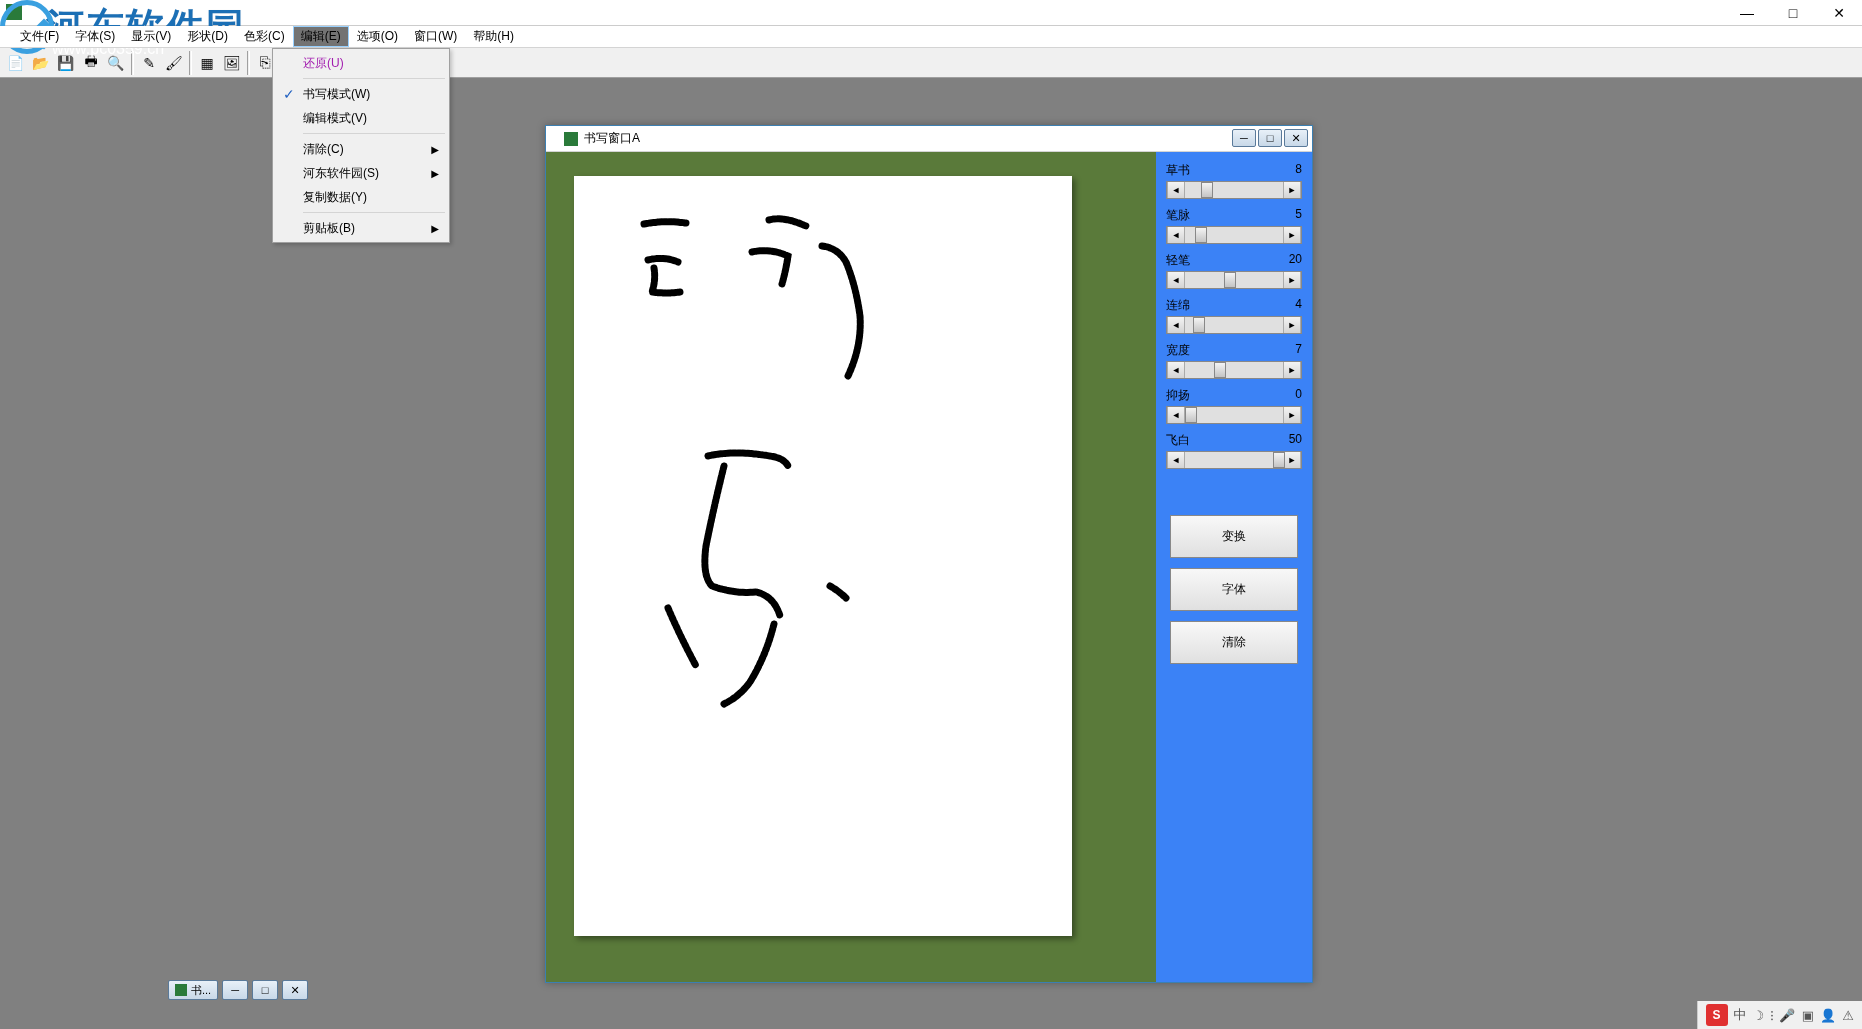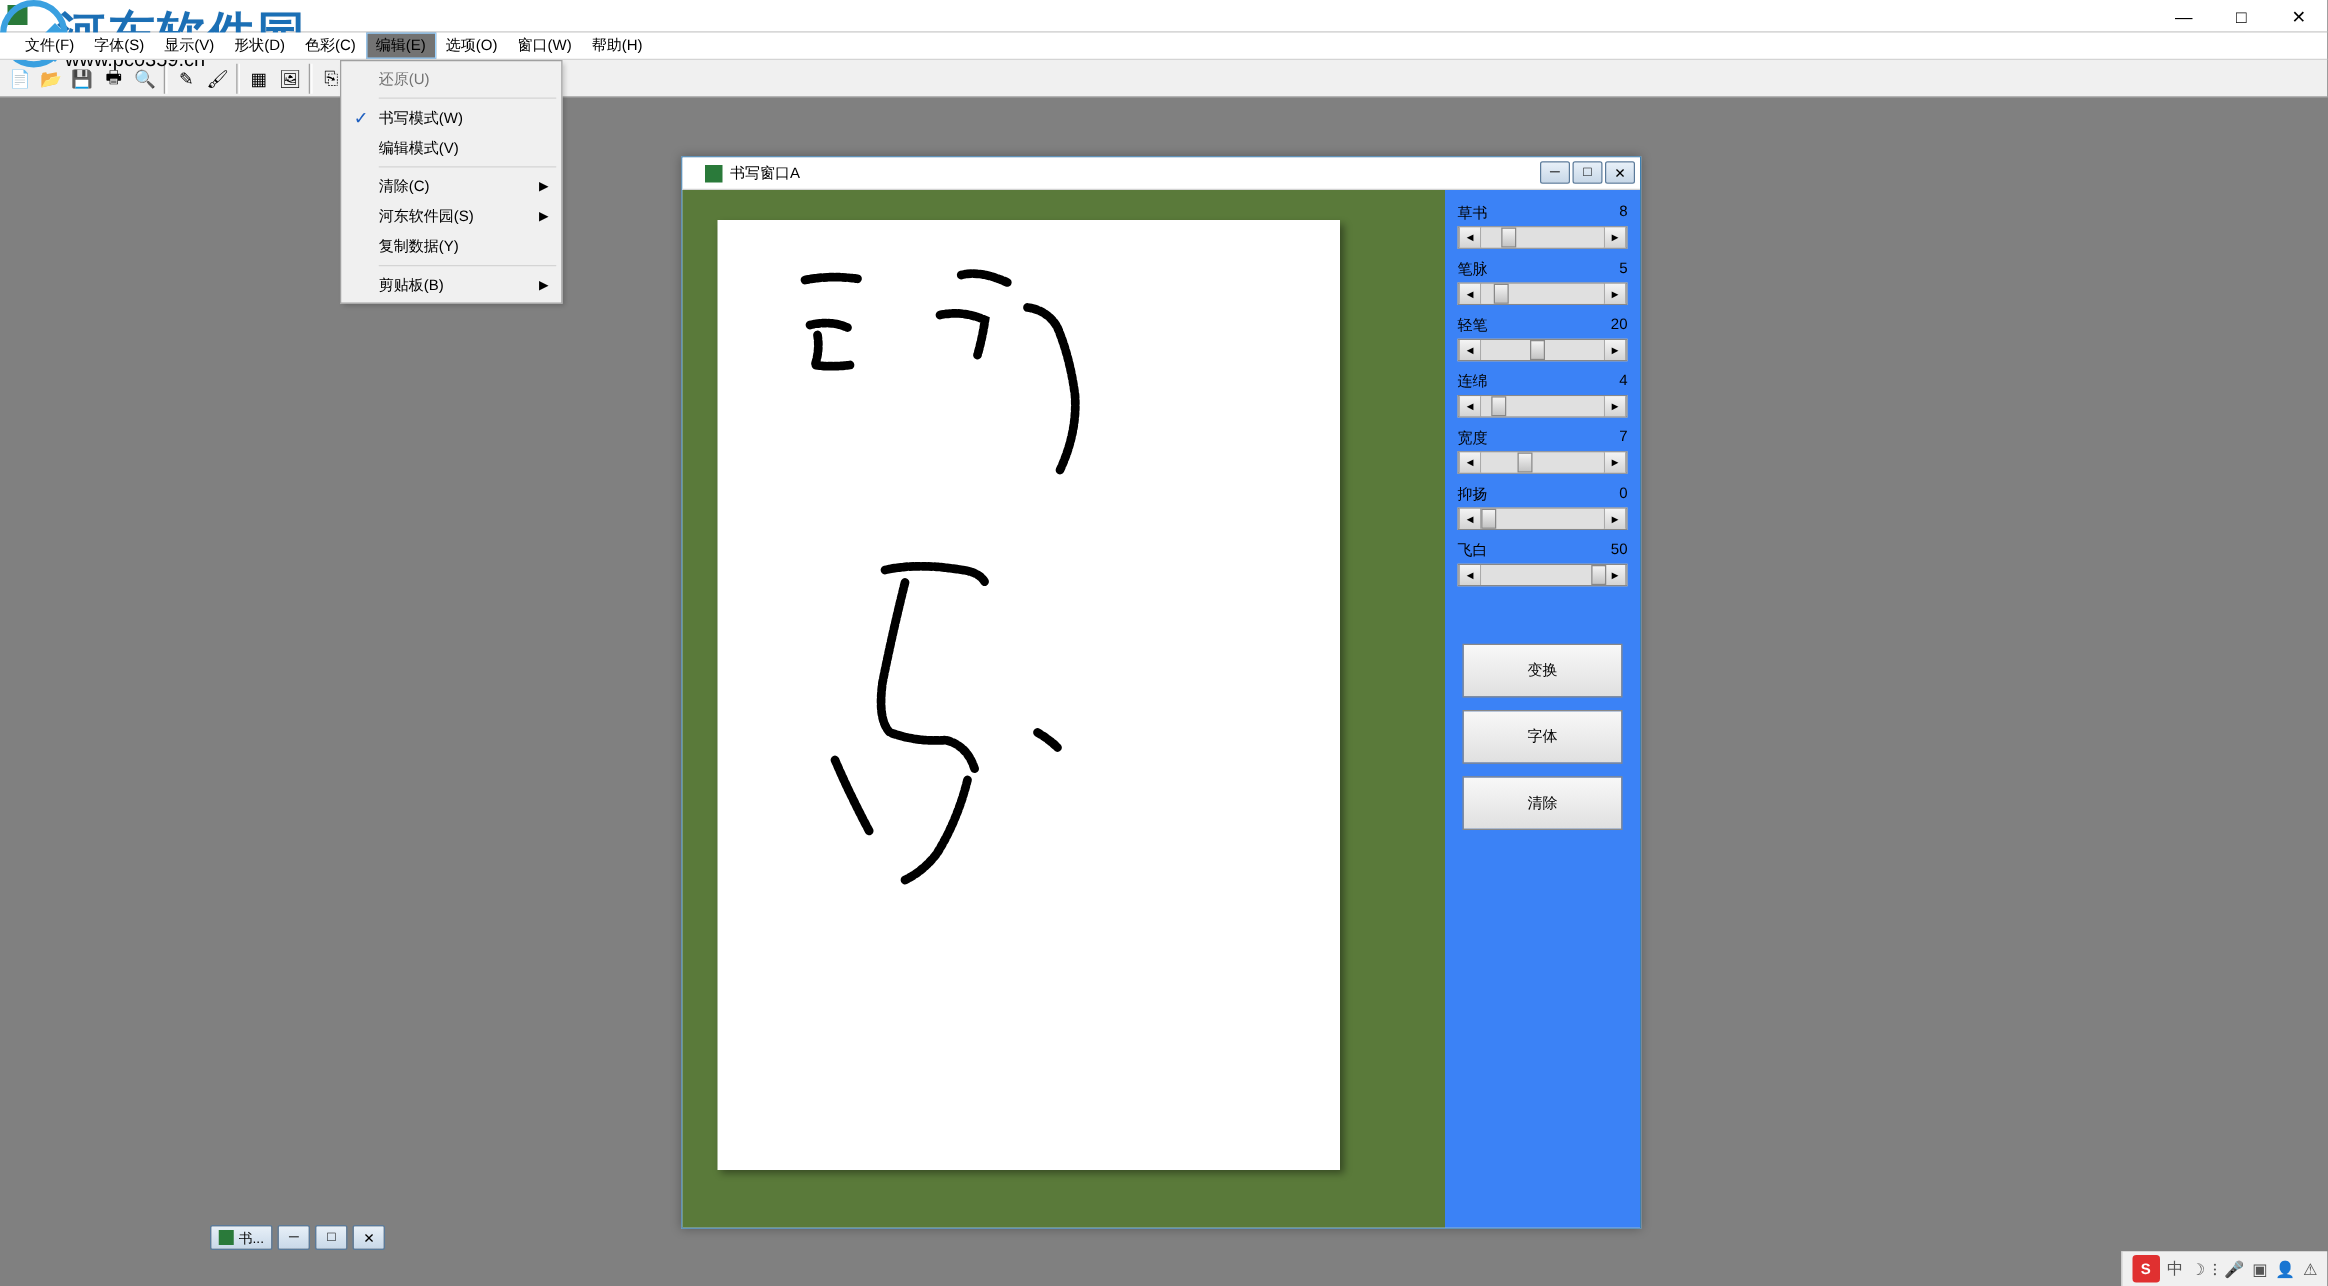--- a/index.html
+++ b/index.html
@@ -21,26 +21,26 @@
 .tsep { width: 3px; height: 24px; border-left: 1px solid #a0a0a0; border-right: 1px solid #fff; margin: 0 2px; }
 
 
 .workspace { position: absolute; top: 78px; left: 0; right: 0; bottom: 30px; background: #808080; }
 
 
 .watermark { position: absolute; top: 0px; left: 0px; font-size: 38px; font-family: "SimHei", sans-serif; font-weight: bold; pointer-events: none; z-index: 2; display: flex; align-items: center; }
 .watermark .logo-circle { width: 54px; height: 54px; border: 5px solid #3aa0e0; border-radius: 50%; position: relative; }
 .watermark .logo-circle::after { content: ''; position: absolute; right: -6px; top: 18px; width: 22px; height: 22px; background: #3aa0e0; transform: rotate(45deg); }
 .watermark .wm-text { color: #1b6fb5; margin-left: -8px; letter-spacing: 2px; text-shadow: 0 0 1px rgba(0,0,0,0.1); }
-.watermark .wm-url { position: absolute; top: 40px; left: 52px; font-size: 16px; color: #000000; font-weight: normal; letter-spacing: 0; }
+.watermark .wm-url { position: absolute; top: 40px; left: 52px; font-size: 16px; color: #ffffff; font-weight: normal; letter-spacing: 0; }
 
 
 .dropdown { position: absolute; top: 48px; left: 272px; width: 178px; background: #f0f0f0; border: 1px solid #a0a0a0; box-shadow: 2px 2px 4px rgba(0,0,0,0.2); z-index: 100; padding: 2px; }
 .ddrow { display: flex; align-items: center; height: 24px; padding: 0 20px 0 28px; cursor: default; position: relative; }
-.ddrow.disabled { color: #737373; }
+.ddrow.disabled { color: #a21caf; }
 .ddrow .check { position: absolute; left: 8px; color: #2060c0; font-size: 14px; }
 .ddrow .arrow { position: absolute; right: 8px; font-size: 10px; }
 .ddsep { height: 1px; background: #d4d4d4; margin: 3px 2px 3px 28px; }
 
 
 .childwin { position: absolute; left: 545px; top: 125px; width: 768px; height: 858px; background: #f0f0f0; border: 1px solid #3c7fb1; box-shadow: 0 0 8px rgba(0,0,0,0.3); }
 .childwin .ctitle { height: 26px; background: #fff; border-bottom: 1px solid #d4d4d4; display: flex; align-items: center; padding-left: 18px; position: relative; }
 .childwin .ctitle .cicon { width: 14px; height: 14px; background: #2a7a3a; margin-right: 6px; }
 .childwin .cwinbtns { position: absolute; right: 4px; top: 3px; display: flex; gap: 2px; }
 .cwbtn { width: 24px; height: 18px; border: 1px solid #5a7a9a; background: linear-gradient(#e8f0f8,#c8d8e8); display: flex; align-items: center; justify-content: center; font-size: 11px; border-radius: 2px; }

